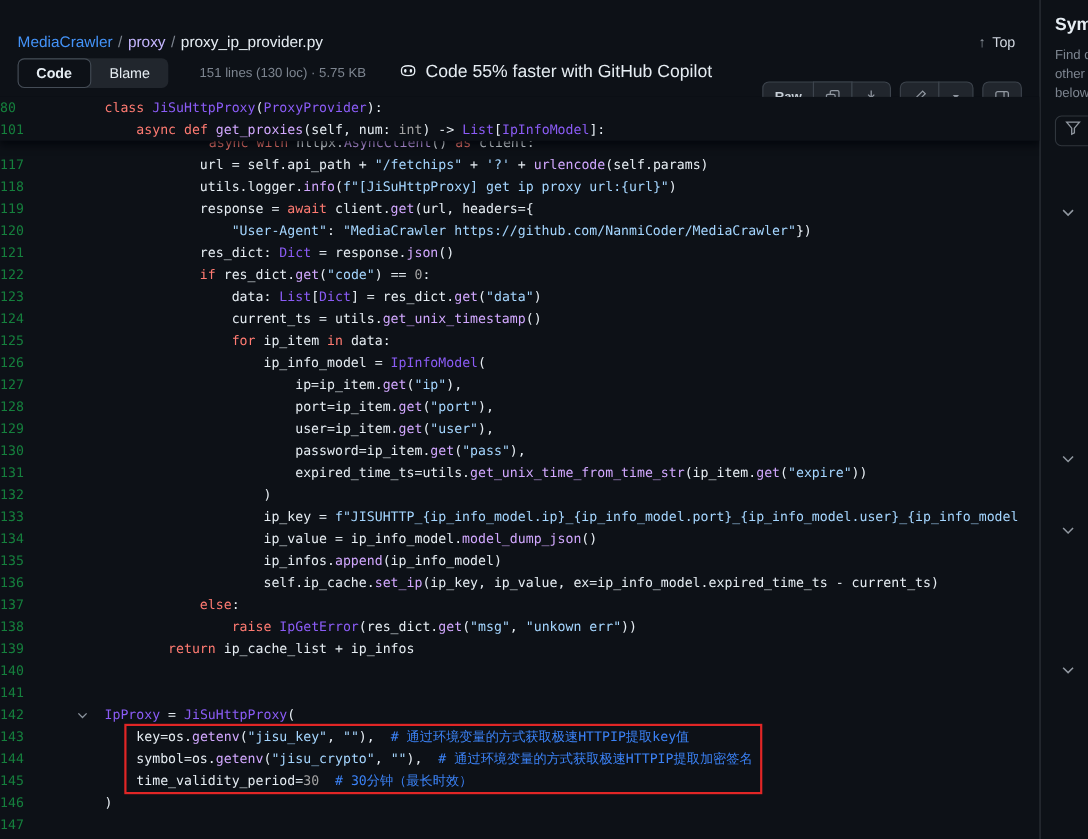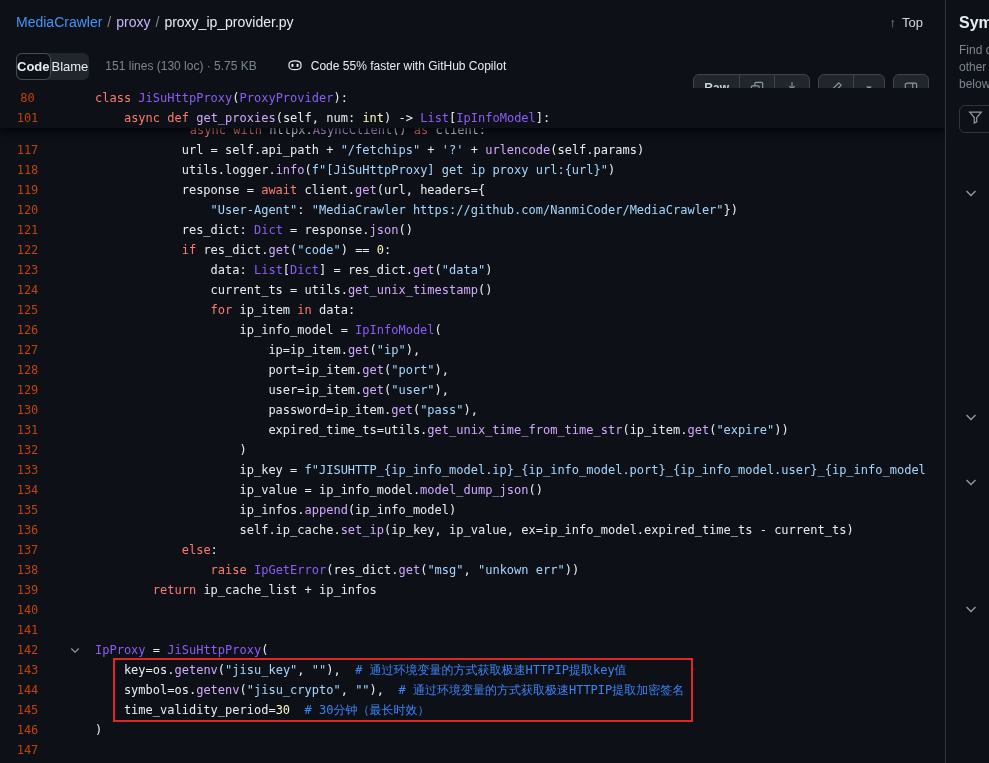--- a/index.html
+++ b/index.html
@@ -1,57 +1,57 @@
 <!DOCTYPE html>
 <html><head>
 <meta charset="utf-8">
 <style>
   html,body{margin:0;padding:0;background:#0d1117;}
   body{width:989px;height:763px;overflow:hidden;position:relative;
        font-family:"Liberation Sans",sans-serif;color:#e6edf3;}
 
   
-  .file-header{position:absolute;top:0;left:0;width:945px;height:44px;
+  .file-header{position:absolute;top:16px;left:0;width:945px;height:44px;
     display:flex;align-items:center;justify-content:space-between;
     padding:0 16px;box-sizing:border-box;}
   .breadcrumb{font-size:14px;display:flex;align-items:center;gap:5px;white-space:nowrap;}
   .breadcrumb a{color:#4493f8;text-decoration:none;cursor:pointer;}
   .breadcrumb .sep{color:#7d8590;}
   .breadcrumb .file{font-weight:400;color:#e6edf3;}
   .top-link{background:none;border:none;color:#d1d7e0;font-size:13px;
     display:flex;align-items:center;gap:6px;cursor:pointer;font-family:inherit;}
   .top-link .arrow{color:#9198a1;font-size:13px;}
 
   
   .toolbar{position:absolute;top:44px;left:0;width:945px;height:44px;
     display:flex;align-items:center;padding:0 16px;box-sizing:border-box;gap:8px;}
   .segmented{display:flex;background:#21262d;border-radius:6px;}
   .seg-btn{font-family:inherit;font-size:13px;color:#e6edf3;background:transparent;
-    border:1px solid transparent;border-radius:6px;padding:5px 0;cursor:pointer;}
+    border:1px solid transparent;border-radius:6px;padding:5px 16px;cursor:pointer;}
   .seg-btn.active{background:#0d1117;border-color:#444c56;font-weight:700;}
-  .file-info{color:#7d8590;font-size:12px;margin-left:8px;white-space:nowrap;}
+  .file-info{color:#7d8590;font-size:12px;margin-left:20px;white-space:nowrap;}
   .copilot{display:flex;align-items:center;gap:8px;margin-left:22px;
-    font-size:12px;color:#e6edf3;cursor:pointer;white-space:nowrap;}
+    font-size:16px;color:#e6edf3;cursor:pointer;white-space:nowrap;}
   .toolbar-right{margin-left:auto;display:flex;align-items:center;gap:8px;}
   .btn-group{display:flex;}
   .btn{height:28px;background:#21262d;border:1px solid #3d444d;color:#c9d1d9;
     font-size:12px;font-weight:600;display:flex;align-items:center;justify-content:center;
     padding:0 10px;cursor:pointer;font-family:inherit;box-sizing:border-box;margin-top:44px;}
   .btn-group .btn + .btn{margin-left:-1px;}
   .btn-group .btn:first-child{border-radius:6px 0 0 6px;}
   .btn-group .btn:last-child{border-radius:0 6px 6px 0;}
   .btn-group .btn:only-child{border-radius:6px;}
   .btn.single{border-radius:6px;}
   .btn svg{display:block;}
 
   
   .code-area{position:absolute;top:88px;left:0;width:945px;bottom:0;overflow:hidden;
     font-family:"DejaVu Sans Mono",monospace;font-size:12px;}
   .code-row{display:flex;height:20px;line-height:20px;white-space:pre;}
-  .ln{width:55px;flex:none;text-align:center;color:#c2410c;cursor:pointer;}
+  .ln{width:55px;flex:none;text-align:left;color:#15803d;cursor:pointer;}
   .gutter{width:40px;flex:none;display:flex;align-items:center;justify-content:center;}
   .code-text{flex:none;}
   .sticky{position:relative;z-index:3;background:#0d1117;
     box-shadow:0 4px 7px rgba(1,4,9,0.75);}
   .partial{height:12px;overflow:hidden;position:relative;z-index:1;}
   .partial .code-row{margin-top:-8px;margin-left:37px;}
   .annotation{position:absolute;left:113px;top:570px;width:580px;height:64px;
     border:2px solid #e12626;z-index:5;pointer-events:none;box-sizing:border-box;}
 
   
@@ -59,21 +59,21 @@
     background:#0d1117;border-left:1px solid #30363d;box-sizing:border-box;
     padding:14px 0 0 13px;overflow:hidden;}
   .symbols-panel h2{margin:0;font-size:16px;font-weight:700;color:#e6edf3;white-space:nowrap;}
   .sym-desc{margin-top:10px;font-size:12px;color:#7d8590;line-height:17px;}
   .sym-desc div{white-space:nowrap;}
   .filter-box{margin-top:12px;width:218px;height:28px;border:1px solid #30363d;
     border-radius:6px;display:flex;align-items:center;padding-left:8px;
     box-sizing:border-box;background:#0d1117;cursor:text;}
   .sym-chevron{position:absolute;left:17px;width:16px;height:16px;cursor:pointer;}
 </style>
-<style>.tk-k{color:#ff7b72}.tk-f{color:#d2a8ff}.tk-c{color:#8b5cf6}.tk-s{color:#a5d6ff}.tk-n{color:#fef9c3}.tk-cm{color:#3b82f6}.tk-p{color:#e6edf3}</style></head>
+<style>.tk-k{color:#ff7b72}.tk-f{color:#d2a8ff}.tk-c{color:#8b5cf6}.tk-s{color:#a5d6ff}.tk-n{color:#a3a3a3}.tk-cm{color:#3b82f6}.tk-p{color:#e6edf3}</style></head>
 <body>
 
 <header class="file-header">
   <nav class="breadcrumb">
     <a style="color: rgb(68, 147, 248);">MediaCrawler</a>
     <span class="sep">/</span>
     <a style="color: #c4b5fd;">proxy</a>
     <span class="sep">/</span>
     <span class="file">proxy_ip_provider.py</span>
   </nav>

